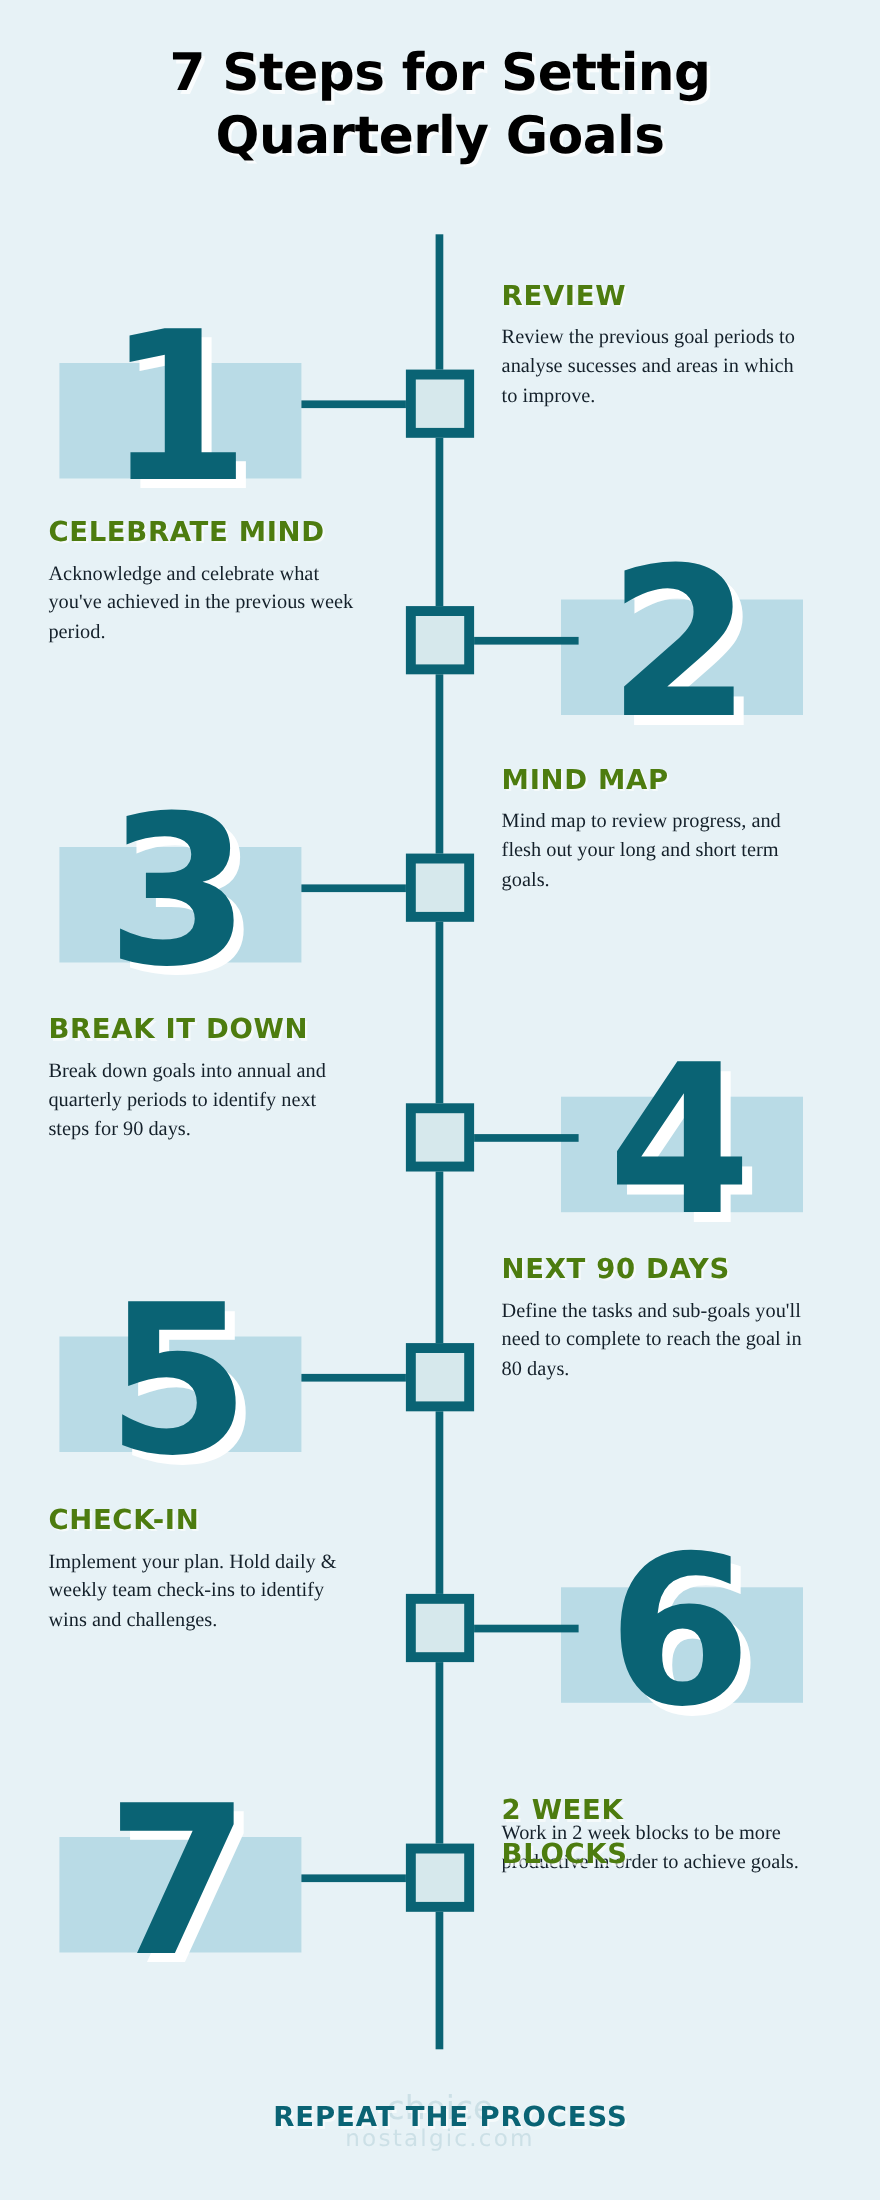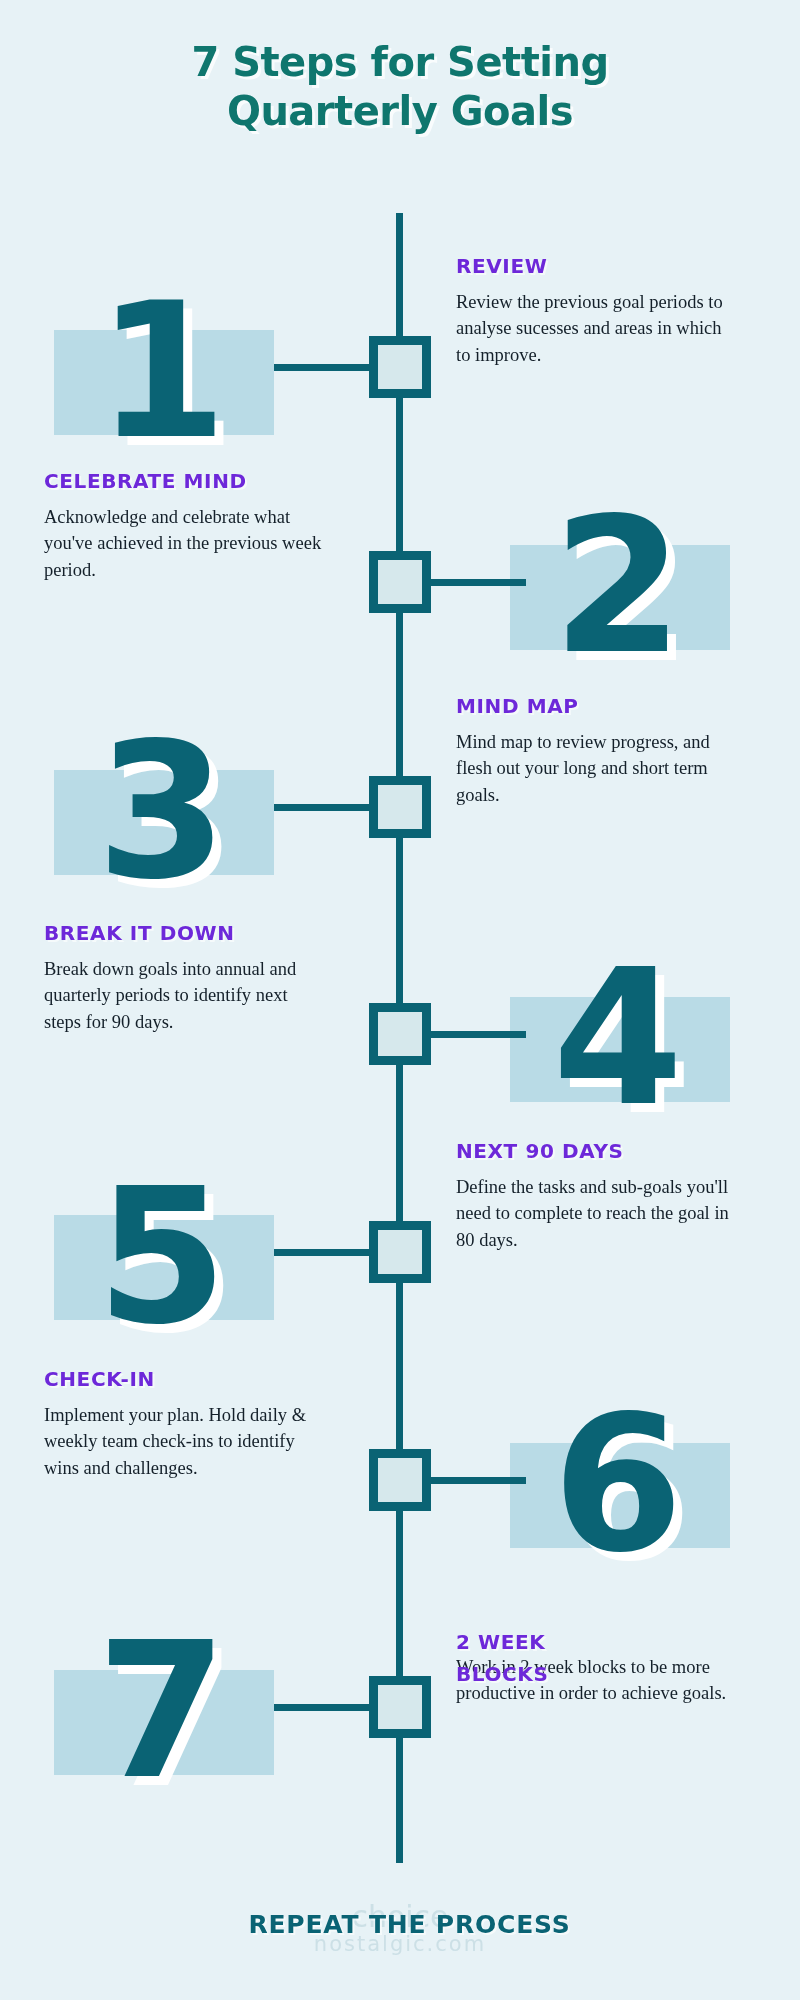--- a/index.html
+++ b/index.html
@@ -24,24 +24,24 @@
   .title-block {
     position: absolute;
     top: 38px;
     left: 0;
     width: 800px;
     text-align: center;
   }
   .title-line {
     font-family: "DejaVu Sans", sans-serif;
     font-weight: 700;
-    font-size: 40px;
+    font-size: 47px;
     line-height: 1.22;
     letter-spacing: -0.5px;
-    color: #0f766e;
+    color: #000000;
     text-shadow: 3px 3px 0 rgba(255,255,255,0.75);
     white-space: nowrap;
   }
 
   
   .spine {
     position: absolute;
     left: 396px;
     top: 213px;
     width: 7px;
@@ -118,23 +118,23 @@
     position: absolute;
     top: 16px;
     width: 280px;
   }
   .step.left  .textcol { left: 456px; text-align: left; }
   .step.right .textcol { left: 44px;  text-align: left; }
 
   .step-heading {
     font-family: "DejaVu Sans", sans-serif;
     font-weight: 700;
-    font-size: 20px;
+    font-size: 25px;
     letter-spacing: 0.6px;
-    color: #6d28d9;
+    color: #4d7c0f;
     margin-bottom: 11px;
     text-shadow: 2px 2px 0 rgba(255,255,255,0.6);
   }
   .step-body {
     font-family: Liberation Serif, serif;
     font-size: 18.5px;
     line-height: 1.42;
     color: #14202a;
   }
 

